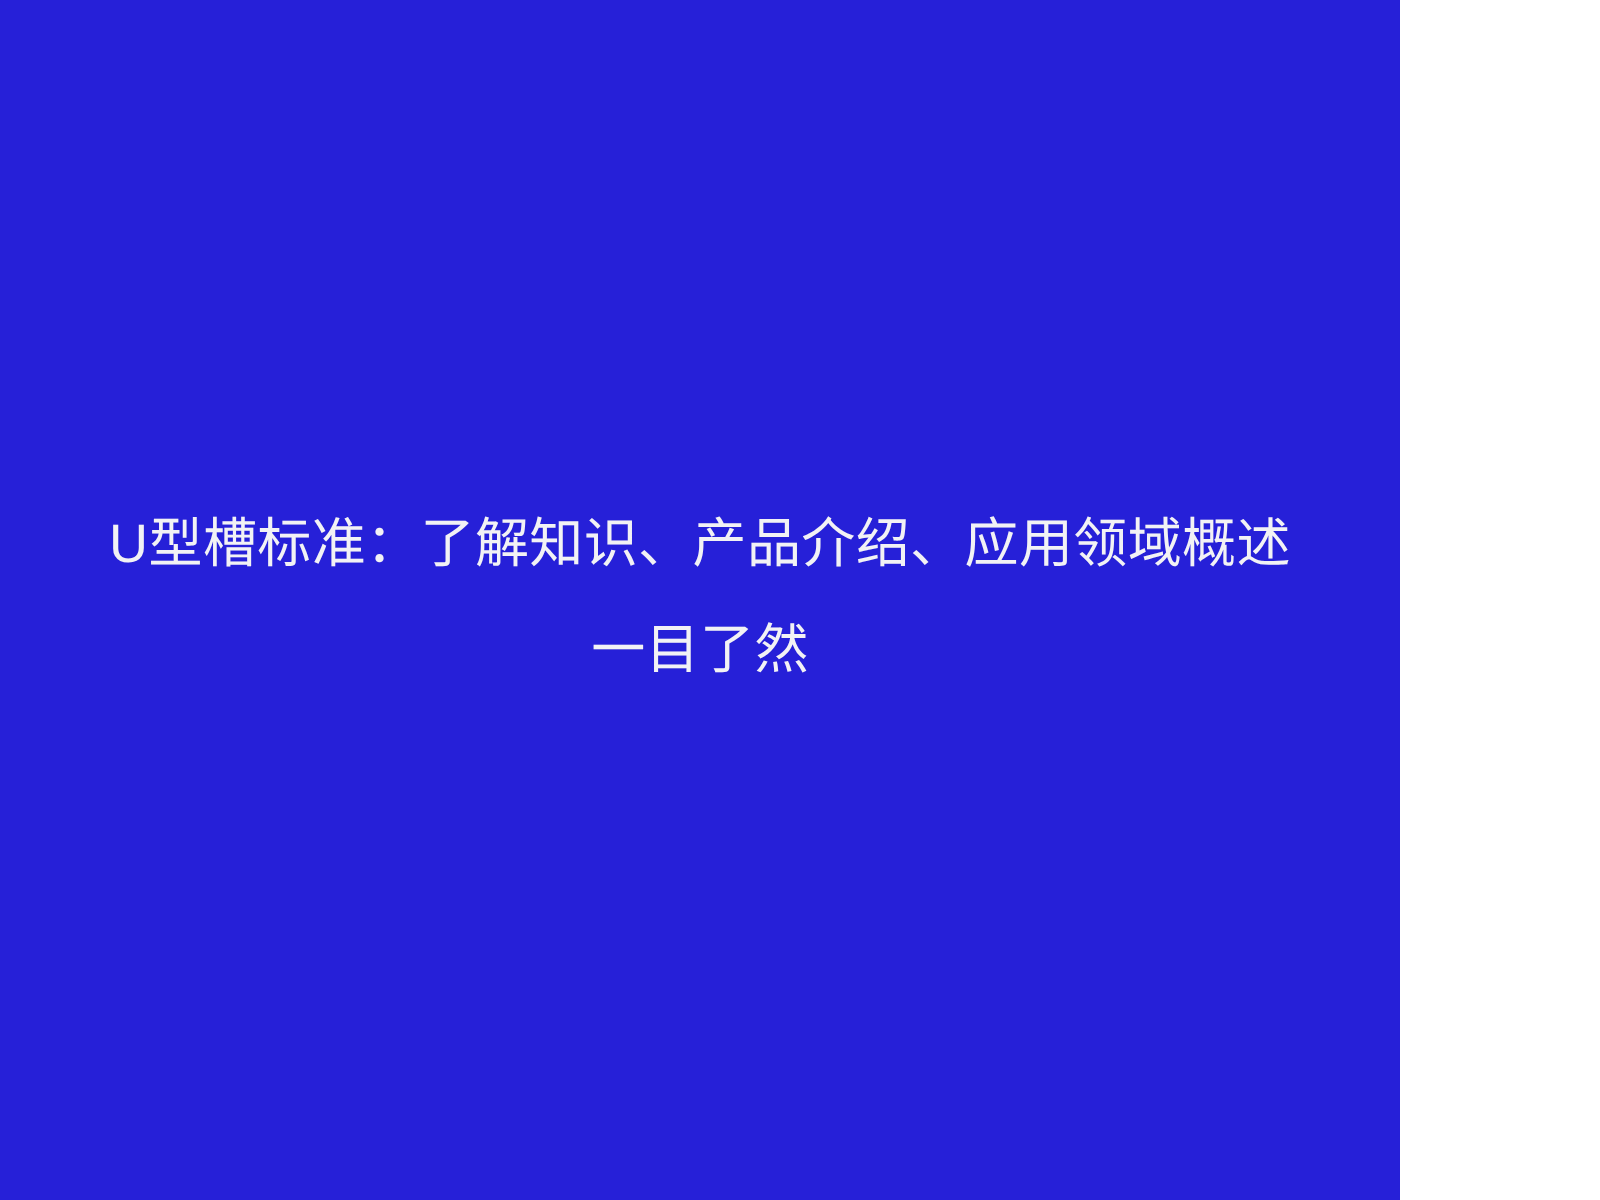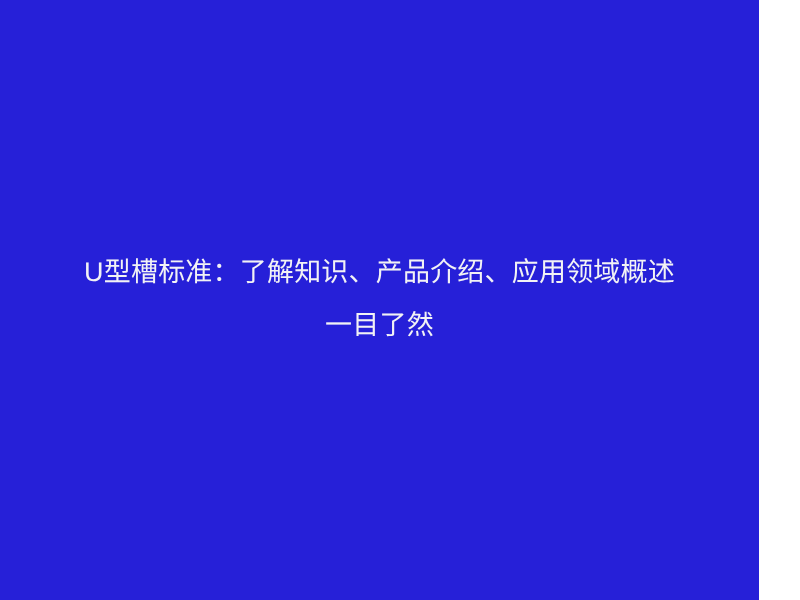--- a/index.html
+++ b/index.html
@@ -11,21 +11,21 @@
   body {
     width: 800px;
     height: 600px;
     overflow: hidden;
     font-family: "Liberation Sans", "DejaVu Sans", sans-serif;
   }
 
   #slide {
     position: relative;
     box-sizing: border-box;
-    width: 759px;
+    width: 700px;
     height: 600px;
     background: #2620d8;
     display: flex;
     align-items: center;
     justify-content: center;
   }
 
   #title-block {
     width: 700px;
     text-align: center;

